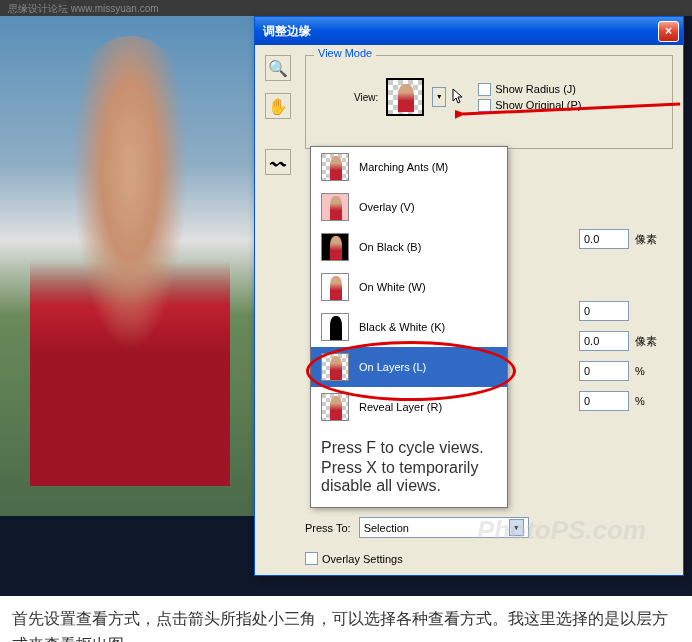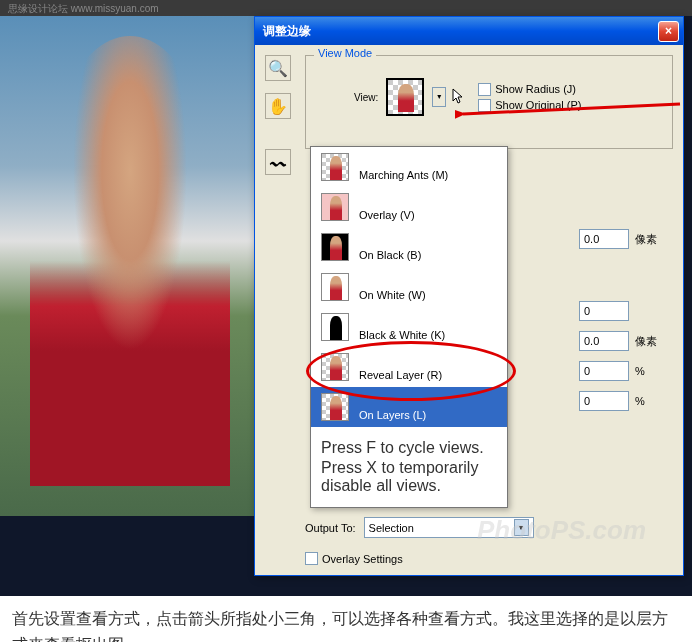--- a/index.html
+++ b/index.html
@@ -32,21 +32,21 @@
     .view-label { font-size: 10px; }
     .view-thumb { width: 38px; height: 38px; border: 2px solid #000; background: repeating-conic-gradient(#fff 0deg 90deg, #ccc 90deg 180deg) 0 0/10px 10px; position: relative; }
     .view-thumb::after { content: ''; position: absolute; top: 4px; left: 10px; width: 16px; height: 28px; background: linear-gradient(to bottom, #d4a580 30%, #c02030 60%); border-radius: 40% 40% 0 0; }
     .dropdown-arrow { width: 14px; height: 20px; border: 1px solid #7f9db9; background: #ece9d8; text-align: center; line-height: 18px; font-size: 8px; cursor: pointer; }
     .cursor-indicator { width: 14px; height: 18px; margin-left: -2px; }
     
     .checkbox-row { display: flex; align-items: center; gap: 4px; margin: 3px 0; font-size: 11px; }
     .checkbox { width: 13px; height: 13px; border: 1px solid #7f9db9; background: #fff; }
     
     .dropdown-menu { position: absolute; left: 310px; top: 130px; width: 198px; background: #fff; border: 1px solid #767676; box-shadow: 2px 2px 6px rgba(0,0,0,0.3); z-index: 10; }
-    .menu-item { display: flex; align-items: flex-end; padding: 6px 10px; gap: 10px; font-size: 11px; cursor: pointer; }
+    .menu-item { display: flex; align-items: center; padding: 6px 10px; gap: 10px; font-size: 11px; cursor: pointer; }
     .menu-item.selected { background: #316ac5; color: #fff; }
     .menu-thumb { width: 28px; height: 28px; border: 1px solid #888; flex-shrink: 0; position: relative; overflow: hidden; }
     .thumb-checker { background: repeating-conic-gradient(#fff 0deg 90deg, #ccc 90deg 180deg) 0 0/8px 8px; }
     .thumb-pink { background: #f5c5c5; }
     .thumb-black { background: #000; }
     .thumb-white { background: #fff; }
     .thumb-bw { background: #fff; }
     .thumb-fig::after { content: ''; position: absolute; top: 2px; left: 8px; width: 12px; height: 24px; background: linear-gradient(to bottom, #d4a580 30%, #c02030 60%); border-radius: 40% 40% 0 0; }
     .thumb-bw::after { content: ''; position: absolute; top: 2px; left: 8px; width: 12px; height: 24px; background: #000; border-radius: 40% 40% 0 0; }
     
@@ -134,21 +134,21 @@
         <input class="num-input" value="0" style="">
         <span class="unit">%</span>
       </div>
       <div class="slider-row" style="top:342px">
         <input class="num-input" value="0" style="">
         <span class="unit">%</span>
       </div>
 
       <div style="position:absolute; top:452px; left:0; right:0">
         <div class="output-row">
-          <span>Output To:</span>
+          <span>Press To:</span>
           <div class="select-box">
             <span>Selection</span>
             <div class="select-arrow">▾</div>
           </div>
         </div>
         <div class="checkbox-row" style="margin-left:50px">
           <div class="checkbox"></div>
           <span>Overlay Settings</span>
         </div>
       </div>
@@ -169,27 +169,27 @@
         <span>On Black (B)</span>
       </div>
       <div class="menu-item">
         <div class="menu-thumb thumb-white thumb-fig"></div>
         <span>On White (W)</span>
       </div>
       <div class="menu-item">
         <div class="menu-thumb thumb-bw"></div>
         <span>Black &amp; White (K)</span>
       </div>
-      <div class="menu-item">
-        <div class="menu-thumb thumb-checker thumb-fig"></div>
-        <span>Reveal Layer (R)</span>
-      </div>
       <div class="menu-item selected">
         <div class="menu-thumb thumb-checker thumb-fig"></div>
         <span>On Layers (L)</span>
+      </div>
+      <div class="menu-item">
+        <div class="menu-thumb thumb-checker thumb-fig"></div>
+        <span>Reveal Layer (R)</span>
       </div>
       <div class="menu-footer">
         <p>Press F to cycle views.</p>
         <p>Press X to temporarily disable all views.</p>
       </div>
     </div>
 
   <svg class="red-arrow" width="230" height="30">
     <defs>
         <marker id="ah" markerWidth="10" markerHeight="8" refX="1" refY="4" orient="auto">

